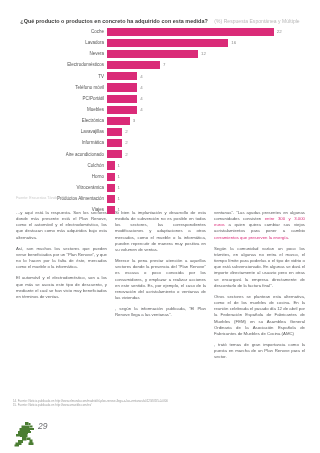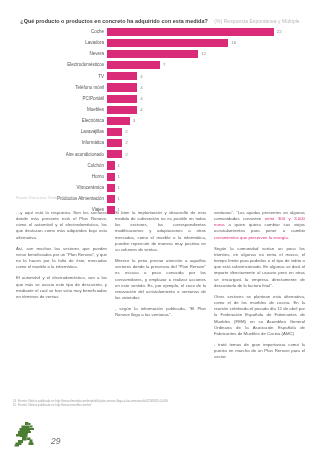--- a/index.html
+++ b/index.html
@@ -128,22 +128,21 @@
     white-space: nowrap;
     overflow: hidden;
   }
 
   
   .footer {
     position: absolute;
     left: 14px;
     bottom: 6px;
     display: flex;
-    align-items: flex-end;
-    gap: 14px;
+    gap: 1px;
   }
   .logo {
     width: 23px;
     height: 26px;
   }
   .pagenum {
     font-size: 8.5px;
     font-style: italic;
     color: #6d6e71;
     line-height: 11px;

